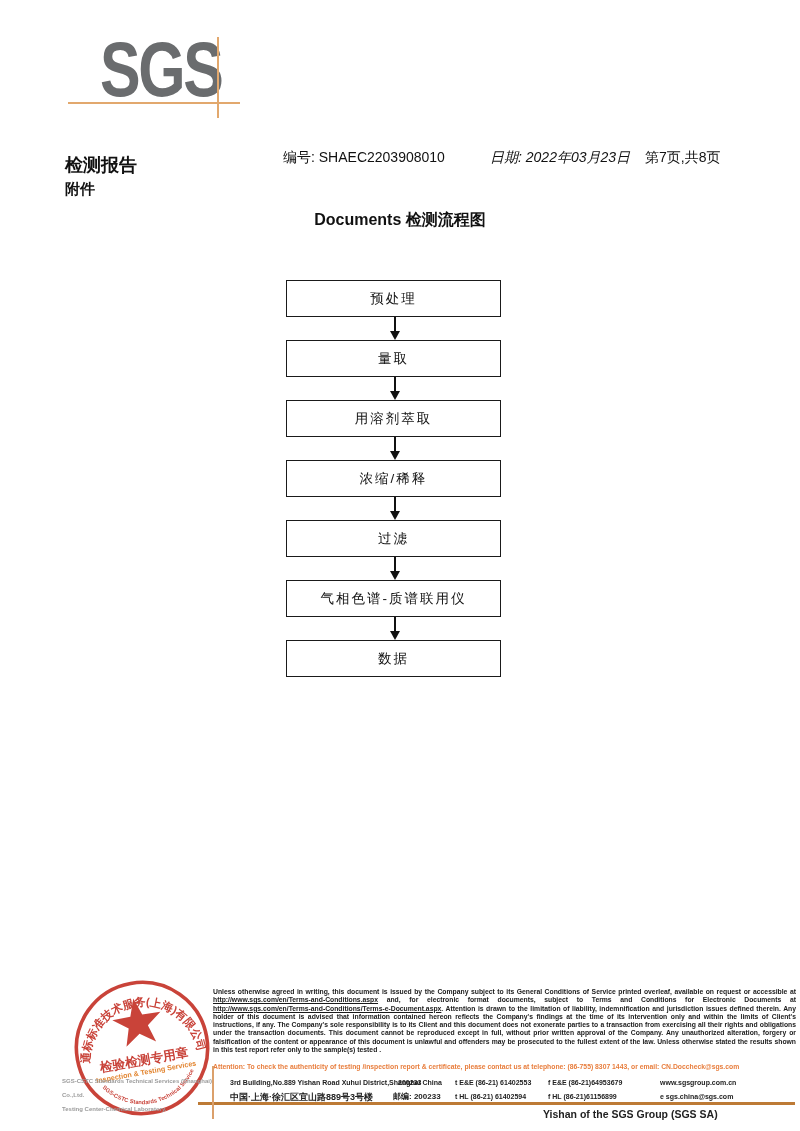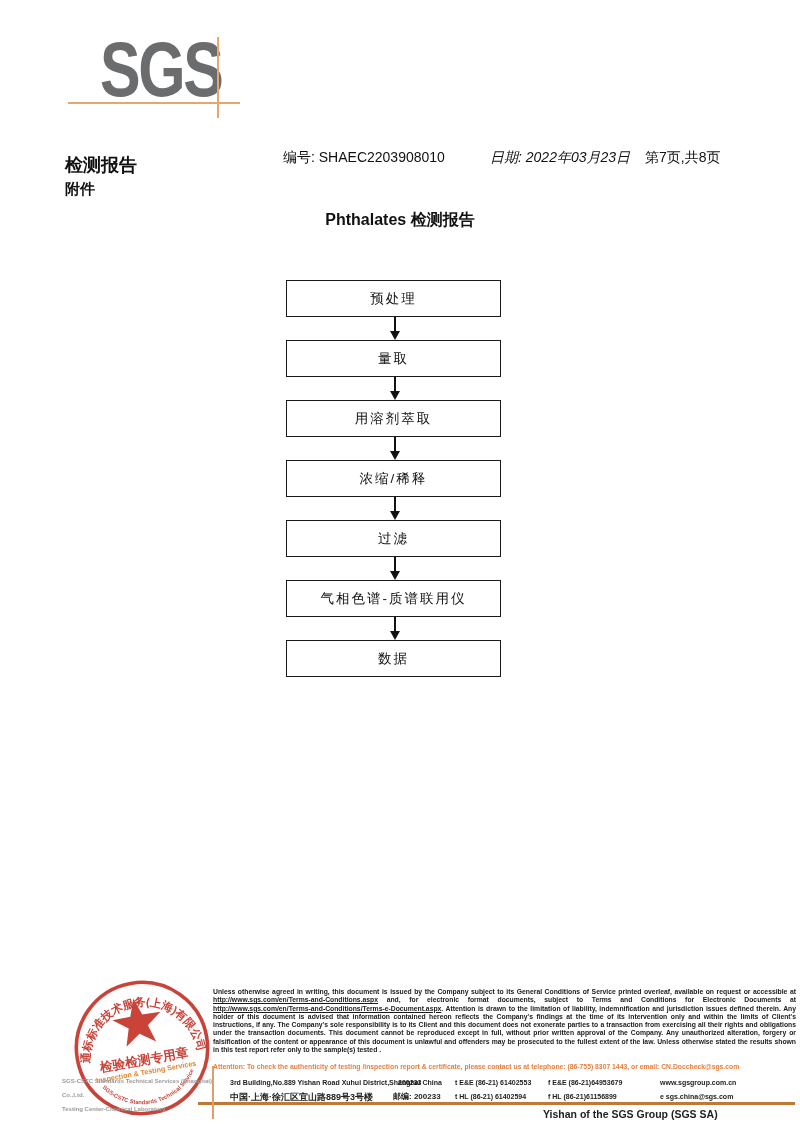--- a/index.html
+++ b/index.html
@@ -74,21 +74,21 @@
   <div class="logo-text">SGS</div>
   <div class="logo-hline"></div>
   <div class="logo-vline"></div>
 
   <div class="report-title">检测报告</div>
   <div class="report-no">编号: SHAEC2203908010</div>
   <div class="report-date">日期: 2022年03月23日</div>
   <div class="report-page">第7页,共8页</div>
   <div class="attachment">附件</div>
 
-  <div class="flow-title">Phthalates 检测报告</div>
+  <div class="flow-title">Documents 检测流程图</div>
 
   <div class="flow-box" style="top:280px">预处理</div>
   <div class="flow-arrow" style="top:317px">
       <span class="shaft"></span>
       <span class="head"></span>
     </div>
   <div class="flow-box" style="top:340px">量取</div>
   <div class="flow-arrow" style="top:377px">
       <span class="shaft"></span>
       <span class="head"></span>

